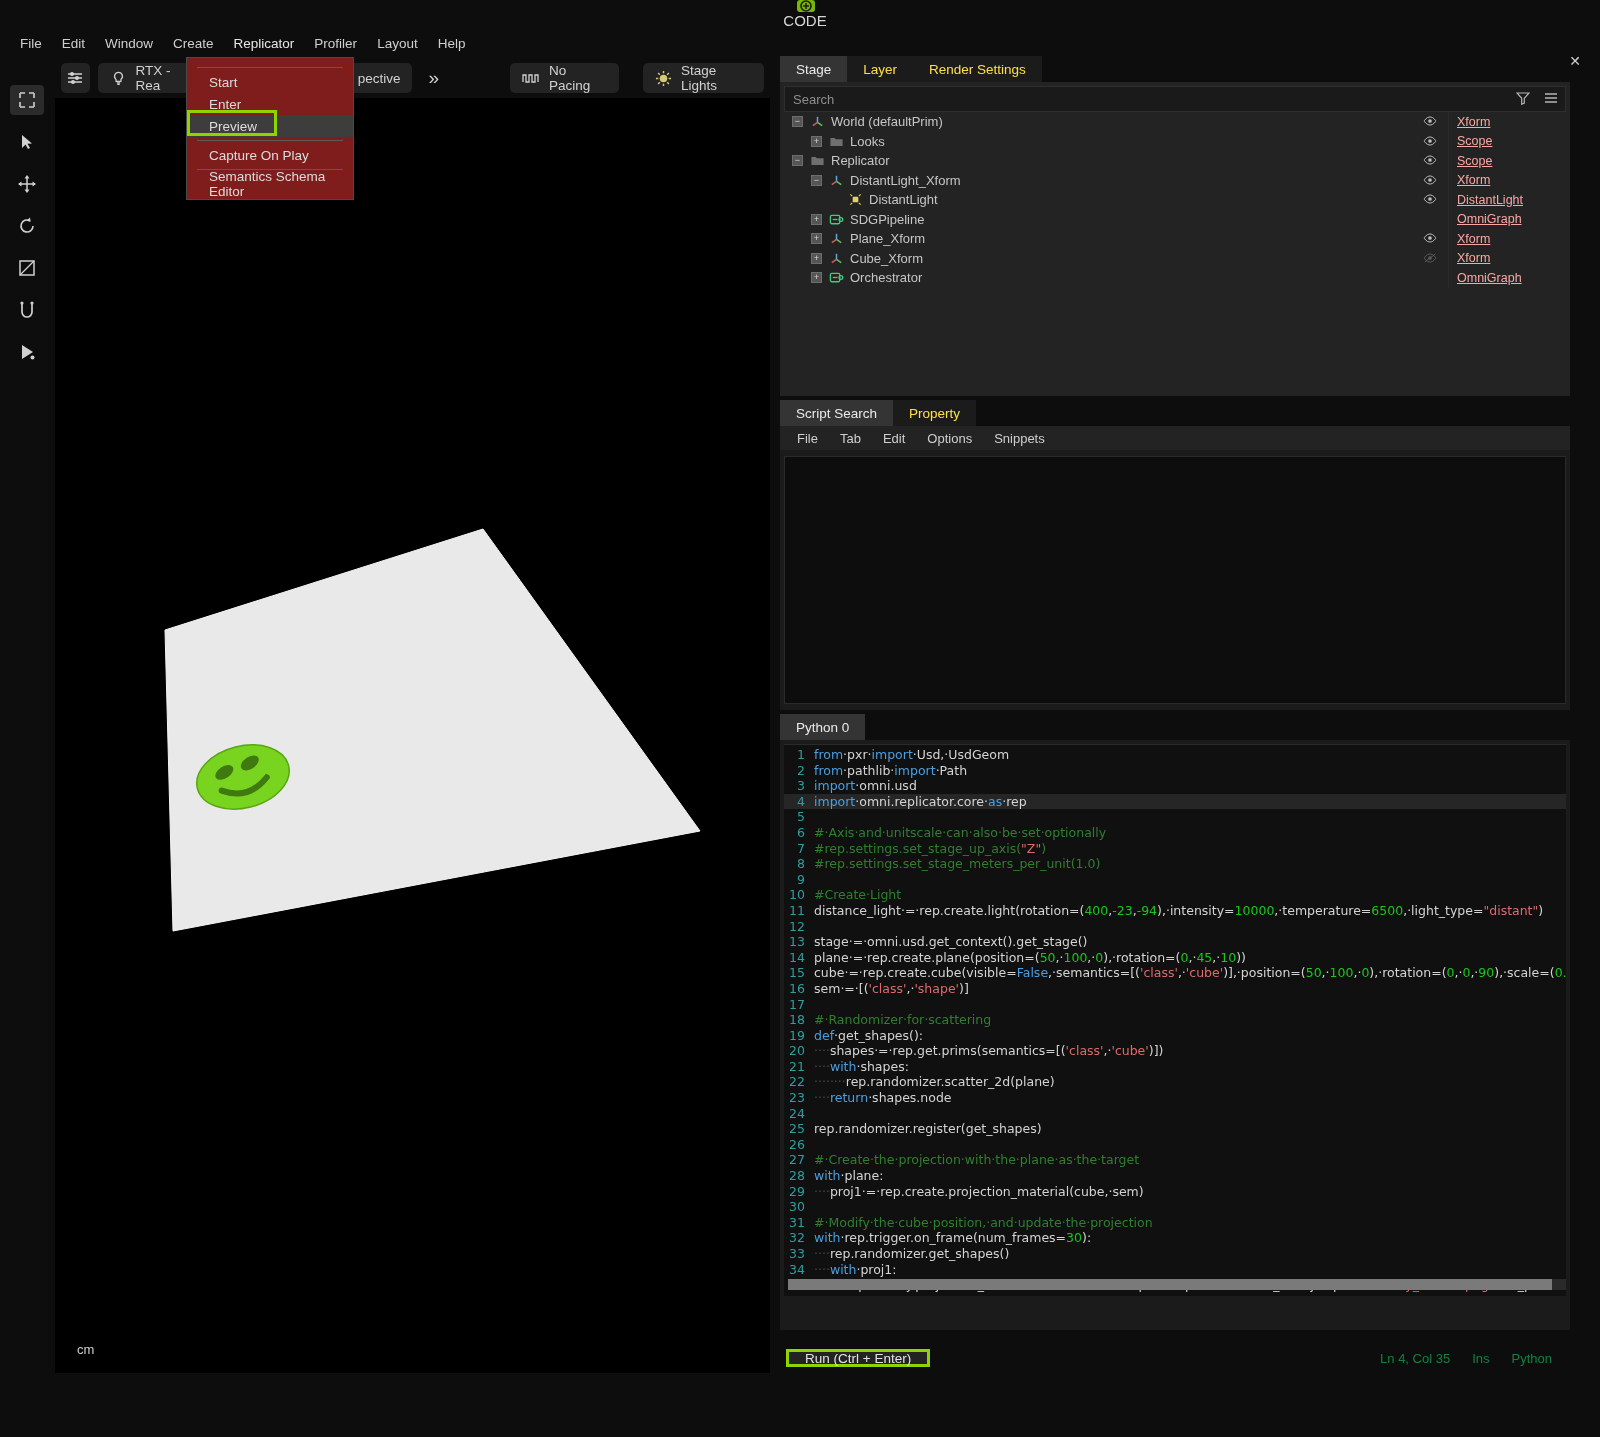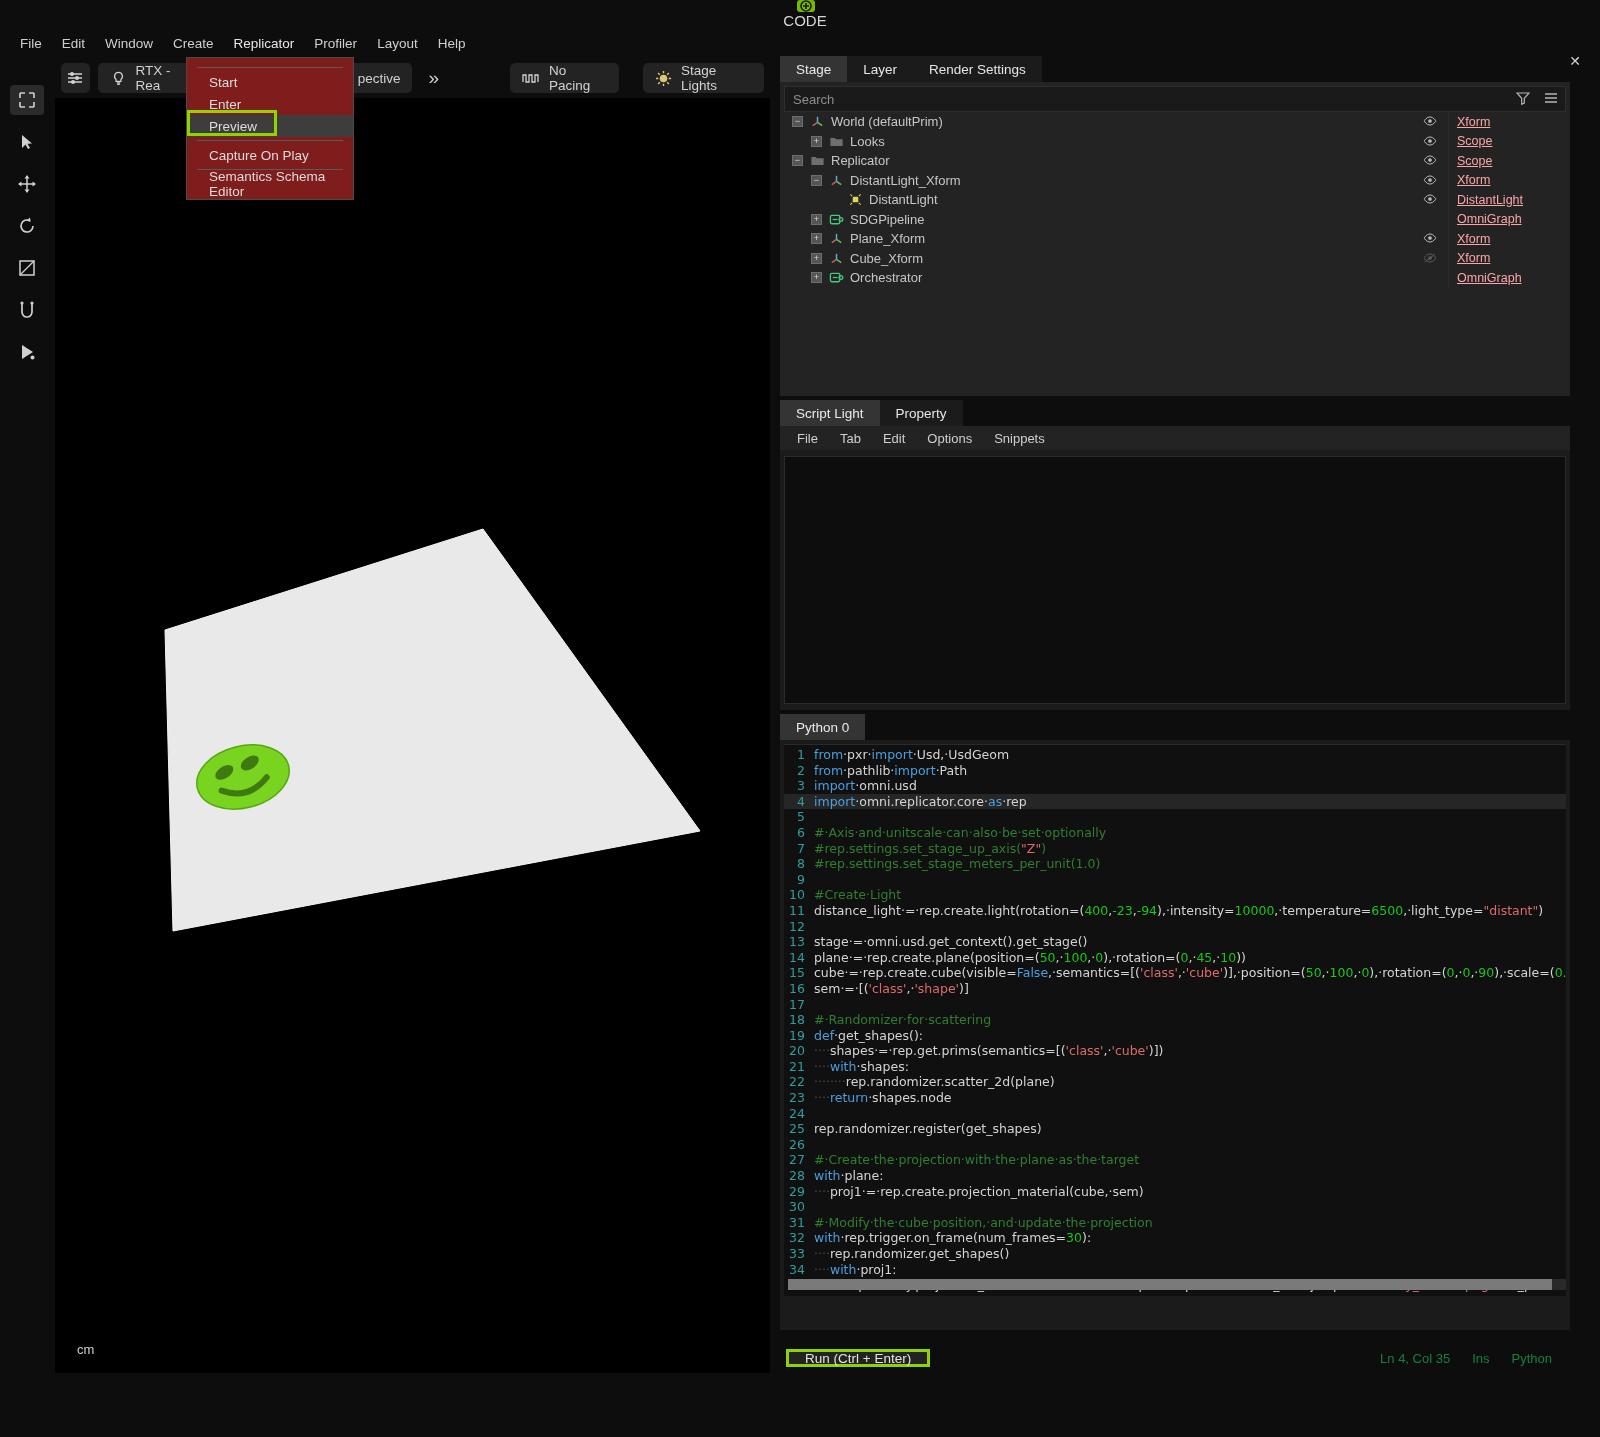--- a/index.html
+++ b/index.html
@@ -89,21 +89,21 @@
     background: #000; overflow: hidden;
   }
   .vp-units {
     position: absolute; left: 22px; bottom: 16px; font-size: 13px; color: #cfcfcf;
   }
 
   
   .tabrow { display: flex; height: 26px; align-items: flex-end; background: #0d0d0d; }
   .tab {
     height: 26px; display: flex; align-items: center; padding: 0 16px;
-    font-size: 13.5px; color: #e5e5e5; background: #1b1b1b;
+    font-size: 13.5px; color: #fde047; background: #1b1b1b;
   }
   .tab.active { background: #343434; color: #eaeaea; }
 
   
   .stage-panel {
     position: absolute; left: 780px; top: 56px; width: 790px; height: 340px;
     background: #232323;
   }
   .search-row {
     display: flex; align-items: center; height: 26px; background: #1a1a1a;
@@ -530,21 +530,21 @@
             <span>Orchestrator</span>
           </div>
           <div class="t-eye"><span></span></div>
           <div class="t-type">OmniGraph</div>
         </div>
       </div>
   </div>
 
   <div class="script-panel">
     <div class="tabrow">
-      <div class="tab active">Script Light</div>
+      <div class="tab active">Script Search</div>
       <div class="tab">Property</div>
     </div>
     <div class="sp-menubar">
       <div class="sp-menu">File</div>
       <div class="sp-menu">Tab</div>
       <div class="sp-menu">Edit</div>
       <div class="sp-menu">Options</div>
       <div class="sp-menu">Snippets</div>
     </div>
     <div class="sp-area"></div>

